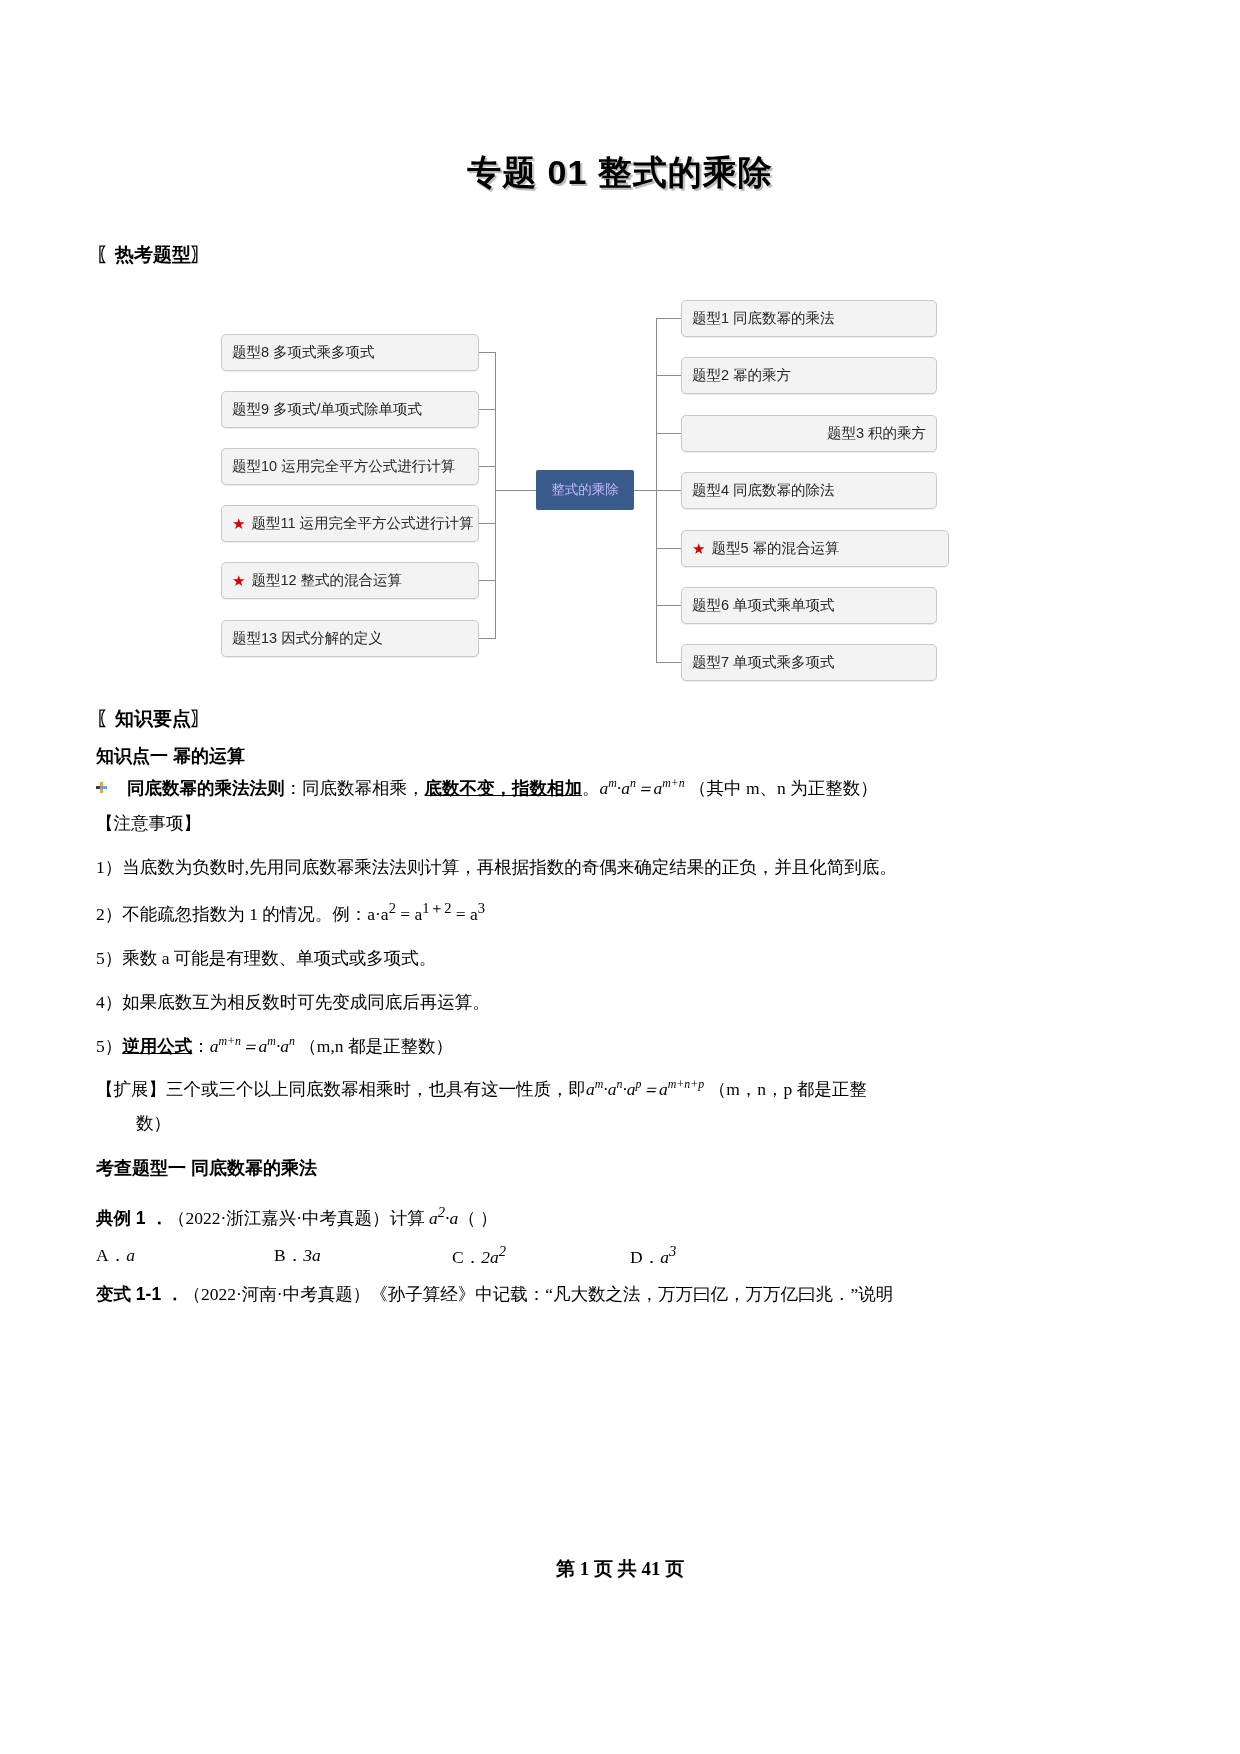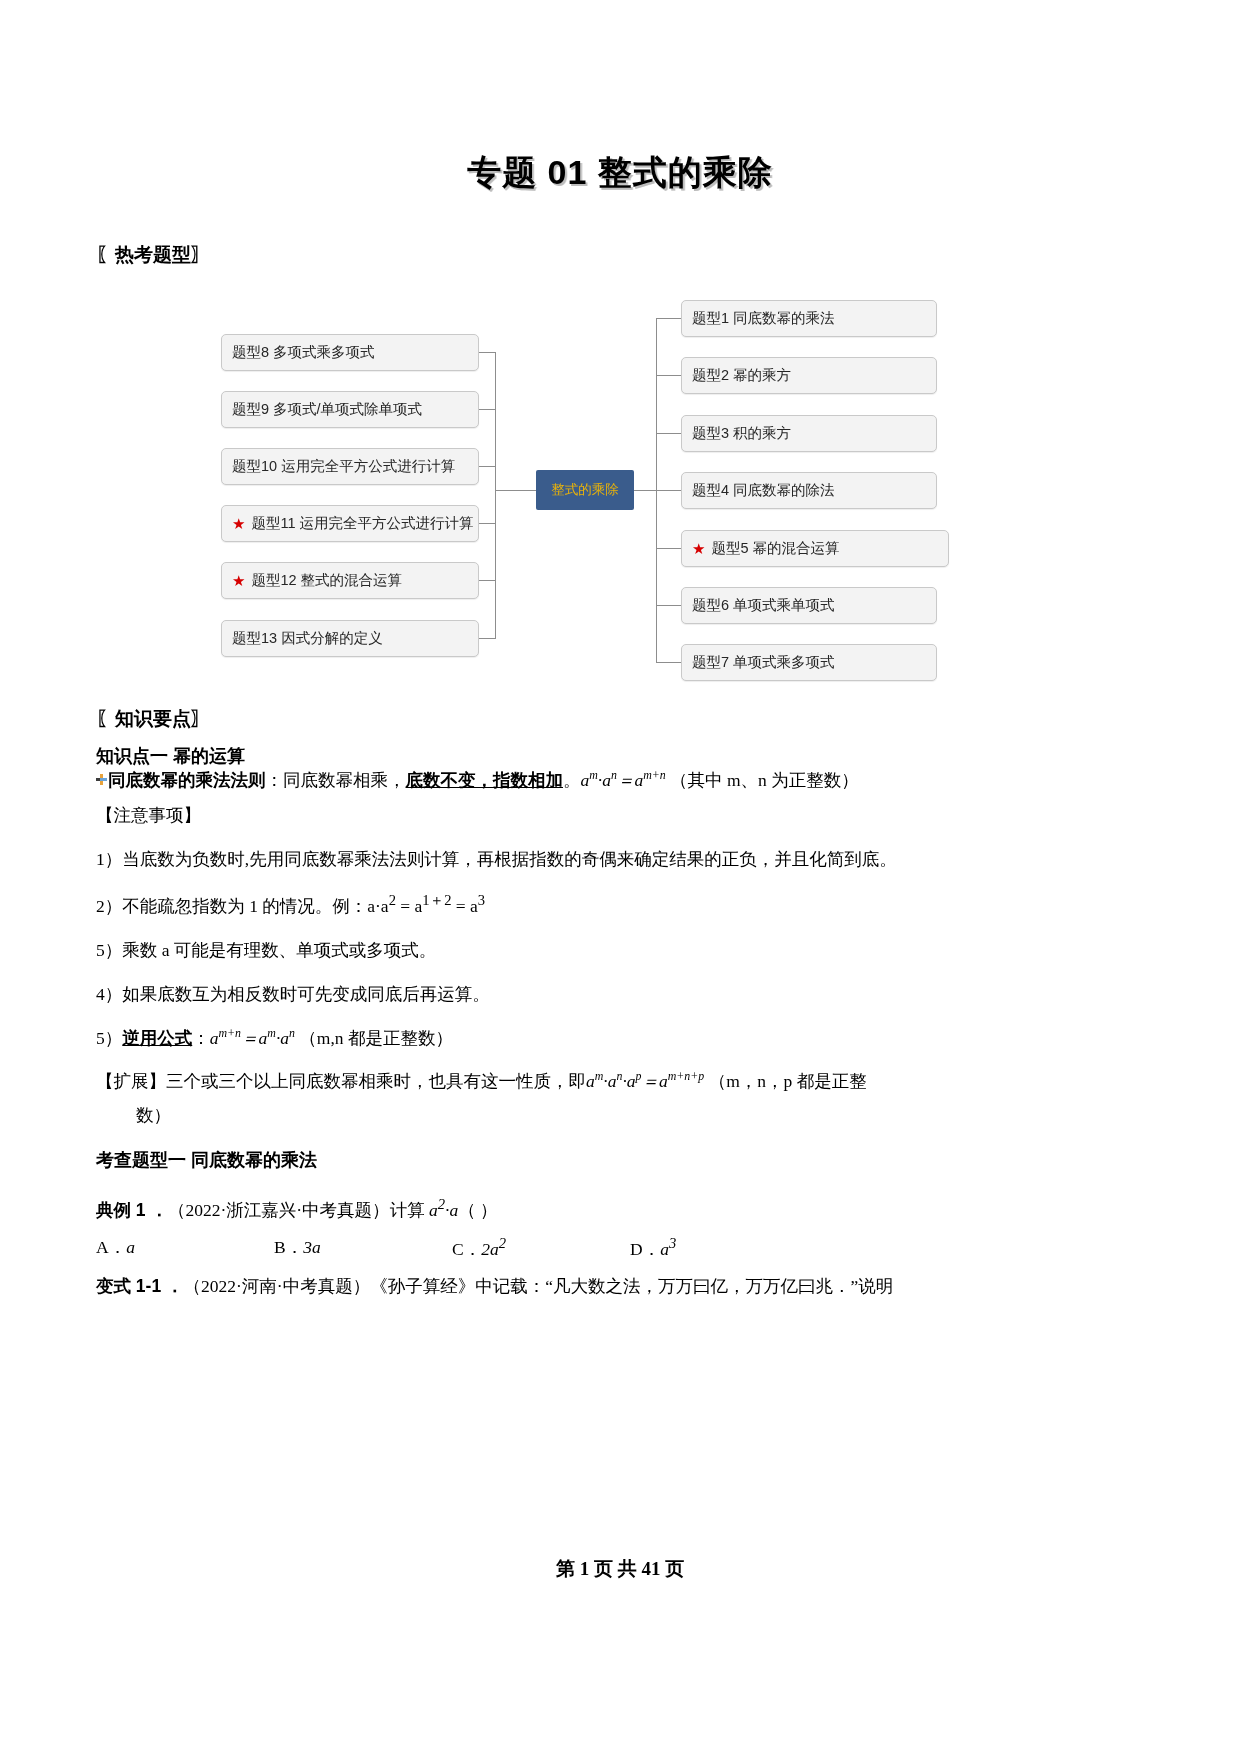--- a/index.html
+++ b/index.html
@@ -71,21 +71,21 @@
     margin-right:6px;
     line-height:1;
   }
   .center-node{
     position:absolute;
     left:440px;
     top:180px;
     width:98px;
     height:40px;
     background:#3a5c8c;
-    color:#eab308;
+    color:#c4b5fd;
     border-radius:2px;
     display:flex;
     align-items:center;
     justify-content:center;
     font-size:13.5px;
     font-family:"Liberation Sans","DejaVu Sans",sans-serif;
   }
   .connector{ position:absolute; background:#8d8d8d; }
   .conn-v{ width:1px; }
   .conn-h{ height:1px; }
@@ -101,22 +101,22 @@
   .u{ text-decoration:underline; }
   .kp{
     font-size:18px;
     font-weight:bold;
     font-family:"Liberation Sans","DejaVu Sans",sans-serif;
     margin:12px 0 0 0;
   }
   .bullet-row{
     display:flex;
     align-items:baseline;
-    gap:1px;
-    margin-top:0;
+    gap:20px;
+    margin-top:8px;
     font-size:17.5px;
   }
   .plus-ico{
     display:inline-block;
     width:11px; height:11px;
     position:relative;
     flex:0 0 auto;
     transform:translateY(-1px);
   }
   .plus-ico i{ position:absolute; display:block; }
@@ -208,21 +208,21 @@
     <div class="node left" style="top:330px;">
       <span>题型13 因式分解的定义</span>
     </div>
 
     <div class="node right" style="top:10px;">
       <span>题型1 同底数幂的乘法</span>
     </div>
     <div class="node right" style="top:67px;">
       <span>题型2 幂的乘方</span>
     </div>
-    <div class="node right" style="top:125px;">
+    <div class="node right" style="top:125px;justify-content:flex-end;">
       <span>题型3 积的乘方</span>
     </div>
     <div class="node right" style="top:182px;">
       <span>题型4 同底数幂的除法</span>
     </div>
     <div class="node right starred" style="top:240px;">
       <span class="star">★</span>
       <span>题型5 幂的混合运算</span>
     </div>
     <div class="node right" style="top:297px;">

